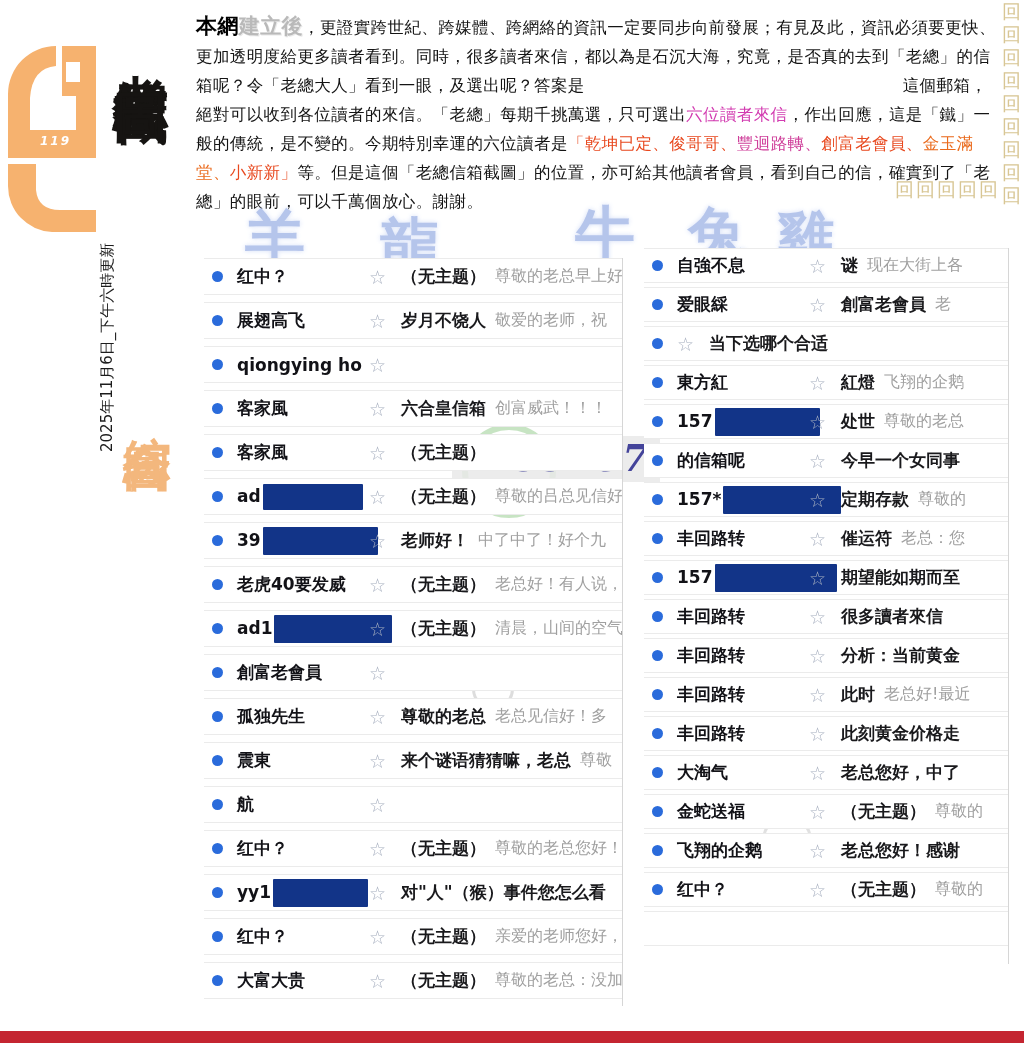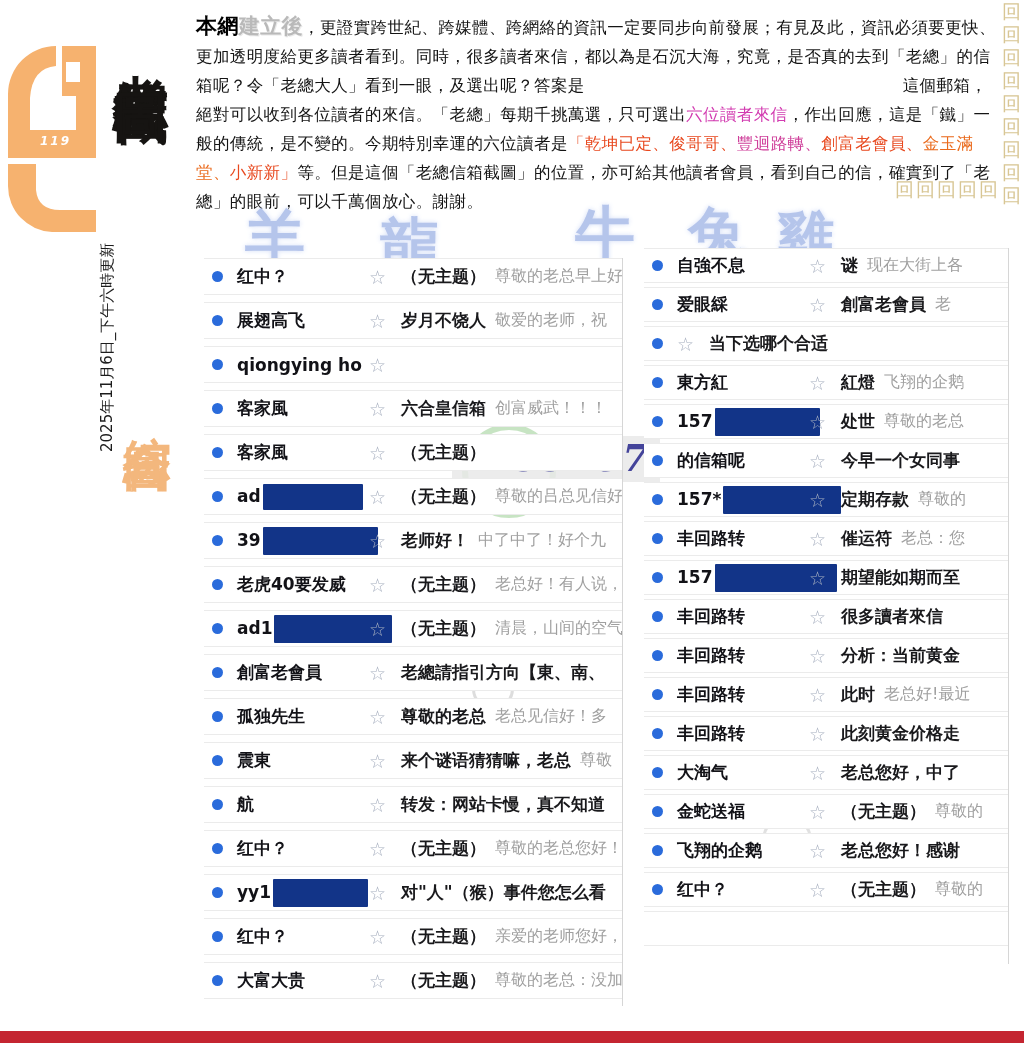--- a/index.html
+++ b/index.html
@@ -198,42 +198,40 @@
     <span class="dot"></span>
     <span class="sender">ad1<span class="redact" style="width: 118px; height: 28px;"></span></span>
     <span class="star">☆</span>
     <span class="subject">（无主题）</span>
     <span class="preview">清晨，山间的空气</span>
   </div>
     <div class="mail-row">
     <span class="dot"></span>
     <span class="sender">創富老會員</span>
     <span class="star">☆</span>
-    <span class="subject">老總請指引方向【東、南、</span>
     <span class="preview"></span>
   </div>
     <div class="mail-row">
     <span class="dot"></span>
     <span class="sender">孤独先生</span>
     <span class="star">☆</span>
     <span class="subject">尊敬的老总</span>
     <span class="preview">老总见信好！多</span>
   </div>
     <div class="mail-row">
     <span class="dot"></span>
     <span class="sender">震東</span>
     <span class="star">☆</span>
     <span class="subject">来个谜语猜猜嘛，老总</span>
     <span class="preview">尊敬</span>
   </div>
     <div class="mail-row">
     <span class="dot"></span>
     <span class="sender">航</span>
     <span class="star">☆</span>
-    <span class="subject">转发：网站卡慢，真不知道</span>
     <span class="preview"></span>
   </div>
     <div class="mail-row">
     <span class="dot"></span>
     <span class="sender">红中？</span>
     <span class="star">☆</span>
     <span class="subject">（无主题）</span>
     <span class="preview">尊敬的老总您好！</span>
   </div>
     <div class="mail-row">

